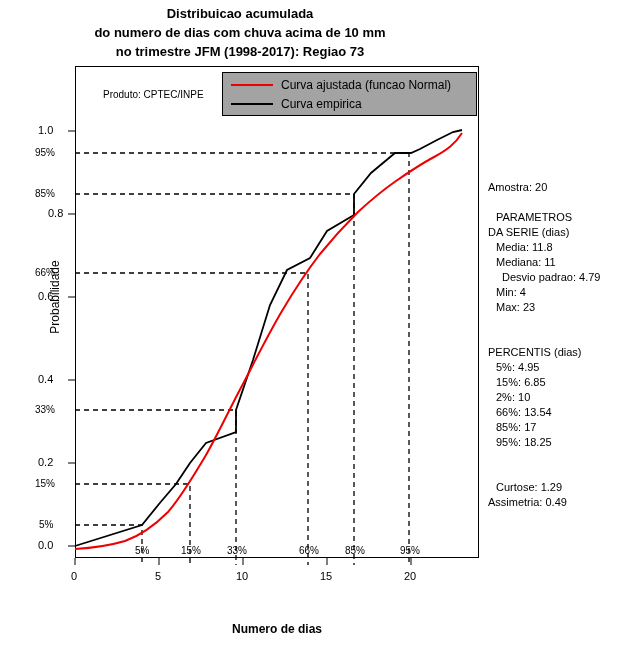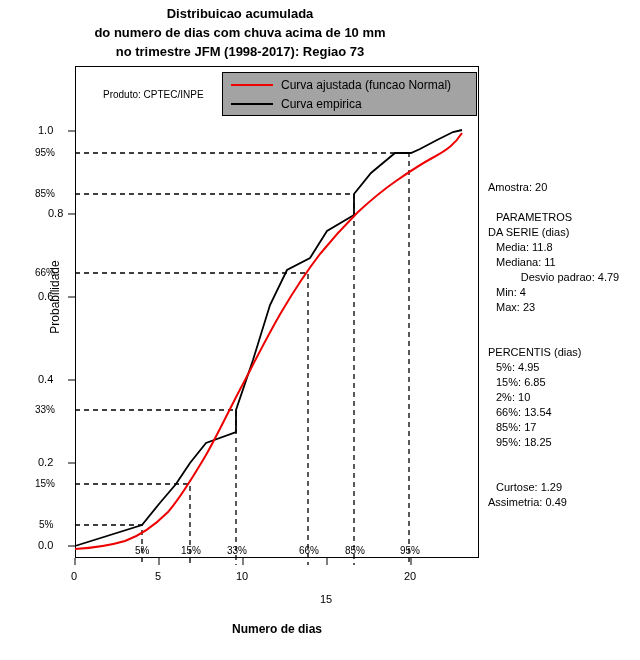--- a/index.html
+++ b/index.html
@@ -108,21 +108,21 @@
     position: absolute;
     left: 488px;
     top: 180px;
     width: 150px;
     font-size: 11px;
     line-height: 15px;
   }
   .side-panel .blk { margin-bottom: 0; }
   .side-panel .gap { height: 15px; }
   .side-panel .ind1 { padding-left: 8px; }
-  .side-panel .ind2 { padding-left: 14px; text-align: center; }
+  .side-panel .ind2 { padding-left: 14px; }
   .tick-label {
     position: absolute;
     font-size: 11px;
     white-space: nowrap;
   }
   .pct-label {
     position: absolute;
     font-size: 10px;
     white-space: nowrap;
   }
@@ -182,21 +182,21 @@
   <div class="tick-label" style="left:38px; top:539px;">0.0</div>
   <div class="tick-label" style="left:38px; top:456px;">0.2</div>
   <div class="tick-label" style="left:38px; top:373px;">0.4</div>
   <div class="tick-label" style="left:38px; top:290px;">0.6</div>
   <div class="tick-label" style="left:38px; top:207px;padding-left:10px;">0.8</div>
   <div class="tick-label" style="left:38px; top:124px;">1.0</div>
 
   <div class="tick-label" style="left:71px;  top:570px;">0</div>
   <div class="tick-label" style="left:155px; top:570px;">5</div>
   <div class="tick-label" style="left:236px; top:570px;">10</div>
-  <div class="tick-label" style="left:320px; top:570px;margin-top:23px;">15</div>
+  <div class="tick-label" style="left:320px; top:570px;">15</div>
   <div class="tick-label" style="left:404px; top:570px;">20</div>
 
   <div class="pct-label" style="left:39px; top:519px;">5%</div>
   <div class="pct-label" style="left:35px; top:478px;">15%</div>
   <div class="pct-label" style="left:35px; top:404px;">33%</div>
   <div class="pct-label" style="left:35px; top:267px;">66%</div>
   <div class="pct-label" style="left:35px; top:188px;">85%</div>
   <div class="pct-label" style="left:35px; top:147px;">95%</div>
 
   <div class="pct-label" style="left:135px; top:545px;">5%</div>

